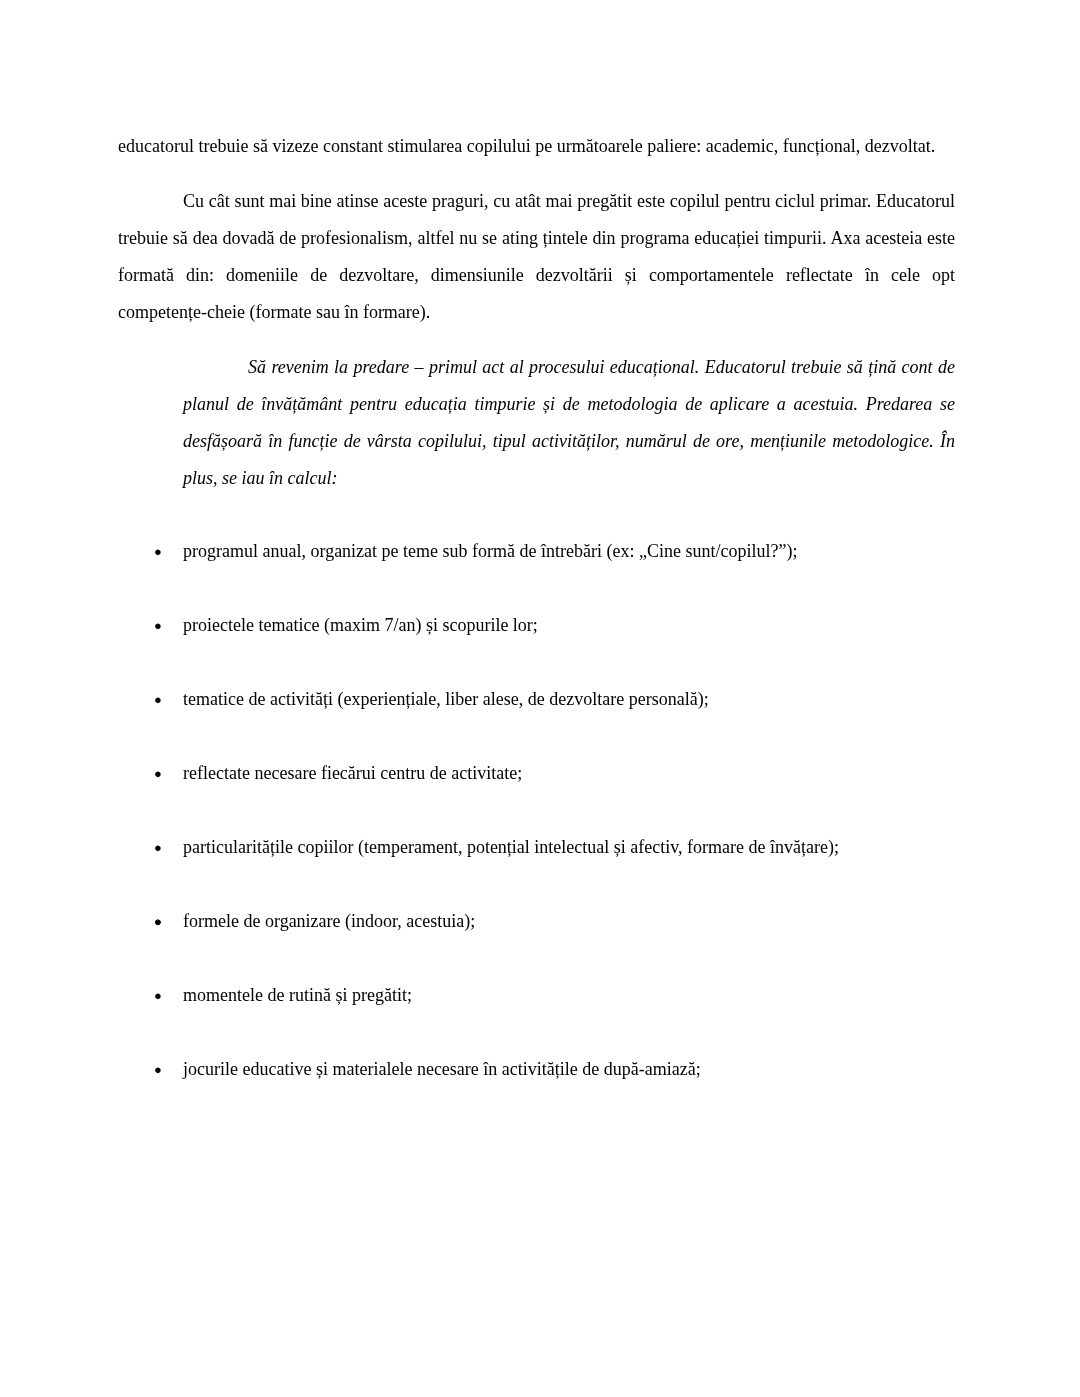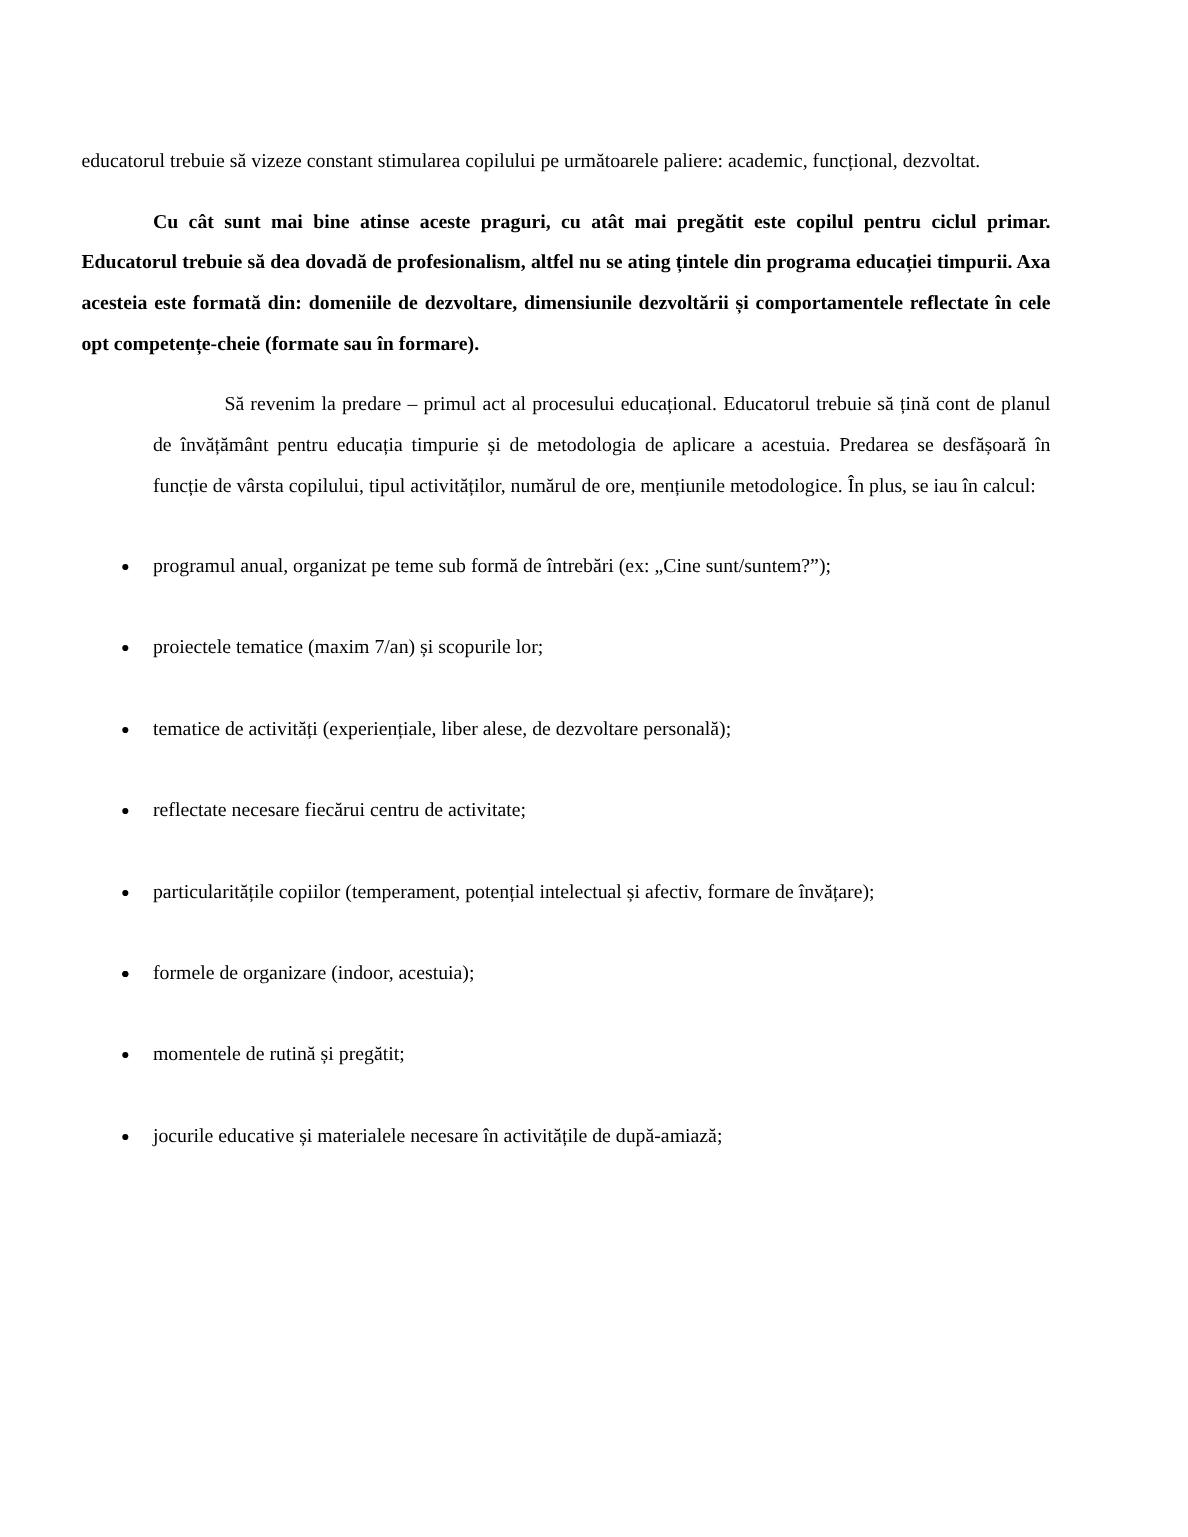--- a/index.html
+++ b/index.html
@@ -7,38 +7,38 @@
     padding: 0;
     background: #ffffff;
   }
   .page {
     position: relative;
     width: 1080px;
     height: 1397px;
     margin: 0 auto;
     background: #ffffff;
     box-sizing: border-box;
-    padding: 128px 125px 0 74px;
+    padding: 128px 125px 0 118px;
     font-family: "Liberation Serif", "DejaVu Serif", serif;
     font-size: 18px;
     line-height: 37px;
     color: #000000;
     overflow: hidden;
   }
   p.para {
     margin: 0 0 18px 0;
     text-align: justify;
   }
   p.first-line-indent {
     text-indent: 65px;
-    font-weight: bold;
   }
   p.block-indent {
     margin-left: 65px;
     text-indent: 65px;
+    font-style: italic;
   }
   ul.bullets {
     list-style: none;
     margin: 36px 0 0 0;
     padding: 0;
   }
   ul.bullets li {
     position: relative;
     padding-left: 65px;
     margin: 0 0 37px 0;
@@ -60,21 +60,21 @@
 
   <p class="para">educatorul trebuie să vizeze constant stimularea copilului pe următoarele paliere: academic, funcțional, dezvoltat.</p>
 
   <p class="para first-line-indent">Cu cât sunt mai bine atinse aceste praguri, cu atât mai pregătit este copilul pentru ciclul primar. Educatorul trebuie să dea dovadă de profesionalism, altfel nu se ating țintele din programa educației timpurii. Axa acesteia este formată din: domeniile de dezvoltare, dimensiunile dezvoltării și comportamentele reflectate în cele opt competențe-cheie (formate sau în formare).</p>
 
   <p class="para block-indent">Să revenim la predare – primul act al procesului educațional. Educatorul trebuie să țină cont de planul de învățământ pentru educația timpurie și de metodologia de aplicare a acestuia. Predarea se desfășoară în funcție de vârsta copilului, tipul activităților, numărul de ore, mențiunile metodologice. În plus, se iau în calcul:</p>
 
   <ul class="bullets">
     <li>
       <span class="bullet-dot">●</span>
-      <span>programul anual, organizat pe teme sub formă de întrebări (ex: „Cine sunt/suntem?”);</span>
+      <span>programul anual, organizat pe teme sub formă de întrebări (ex: „Cine sunt/copilul?”);</span>
     </li>
     <li>
       <span class="bullet-dot">●</span>
       <span>proiectele tematice (maxim 7/an) și scopurile lor;</span>
     </li>
     <li>
       <span class="bullet-dot">●</span>
       <span>tematice de activități (experiențiale, liber alese, de dezvoltare personală);</span>
     </li>
     <li>

